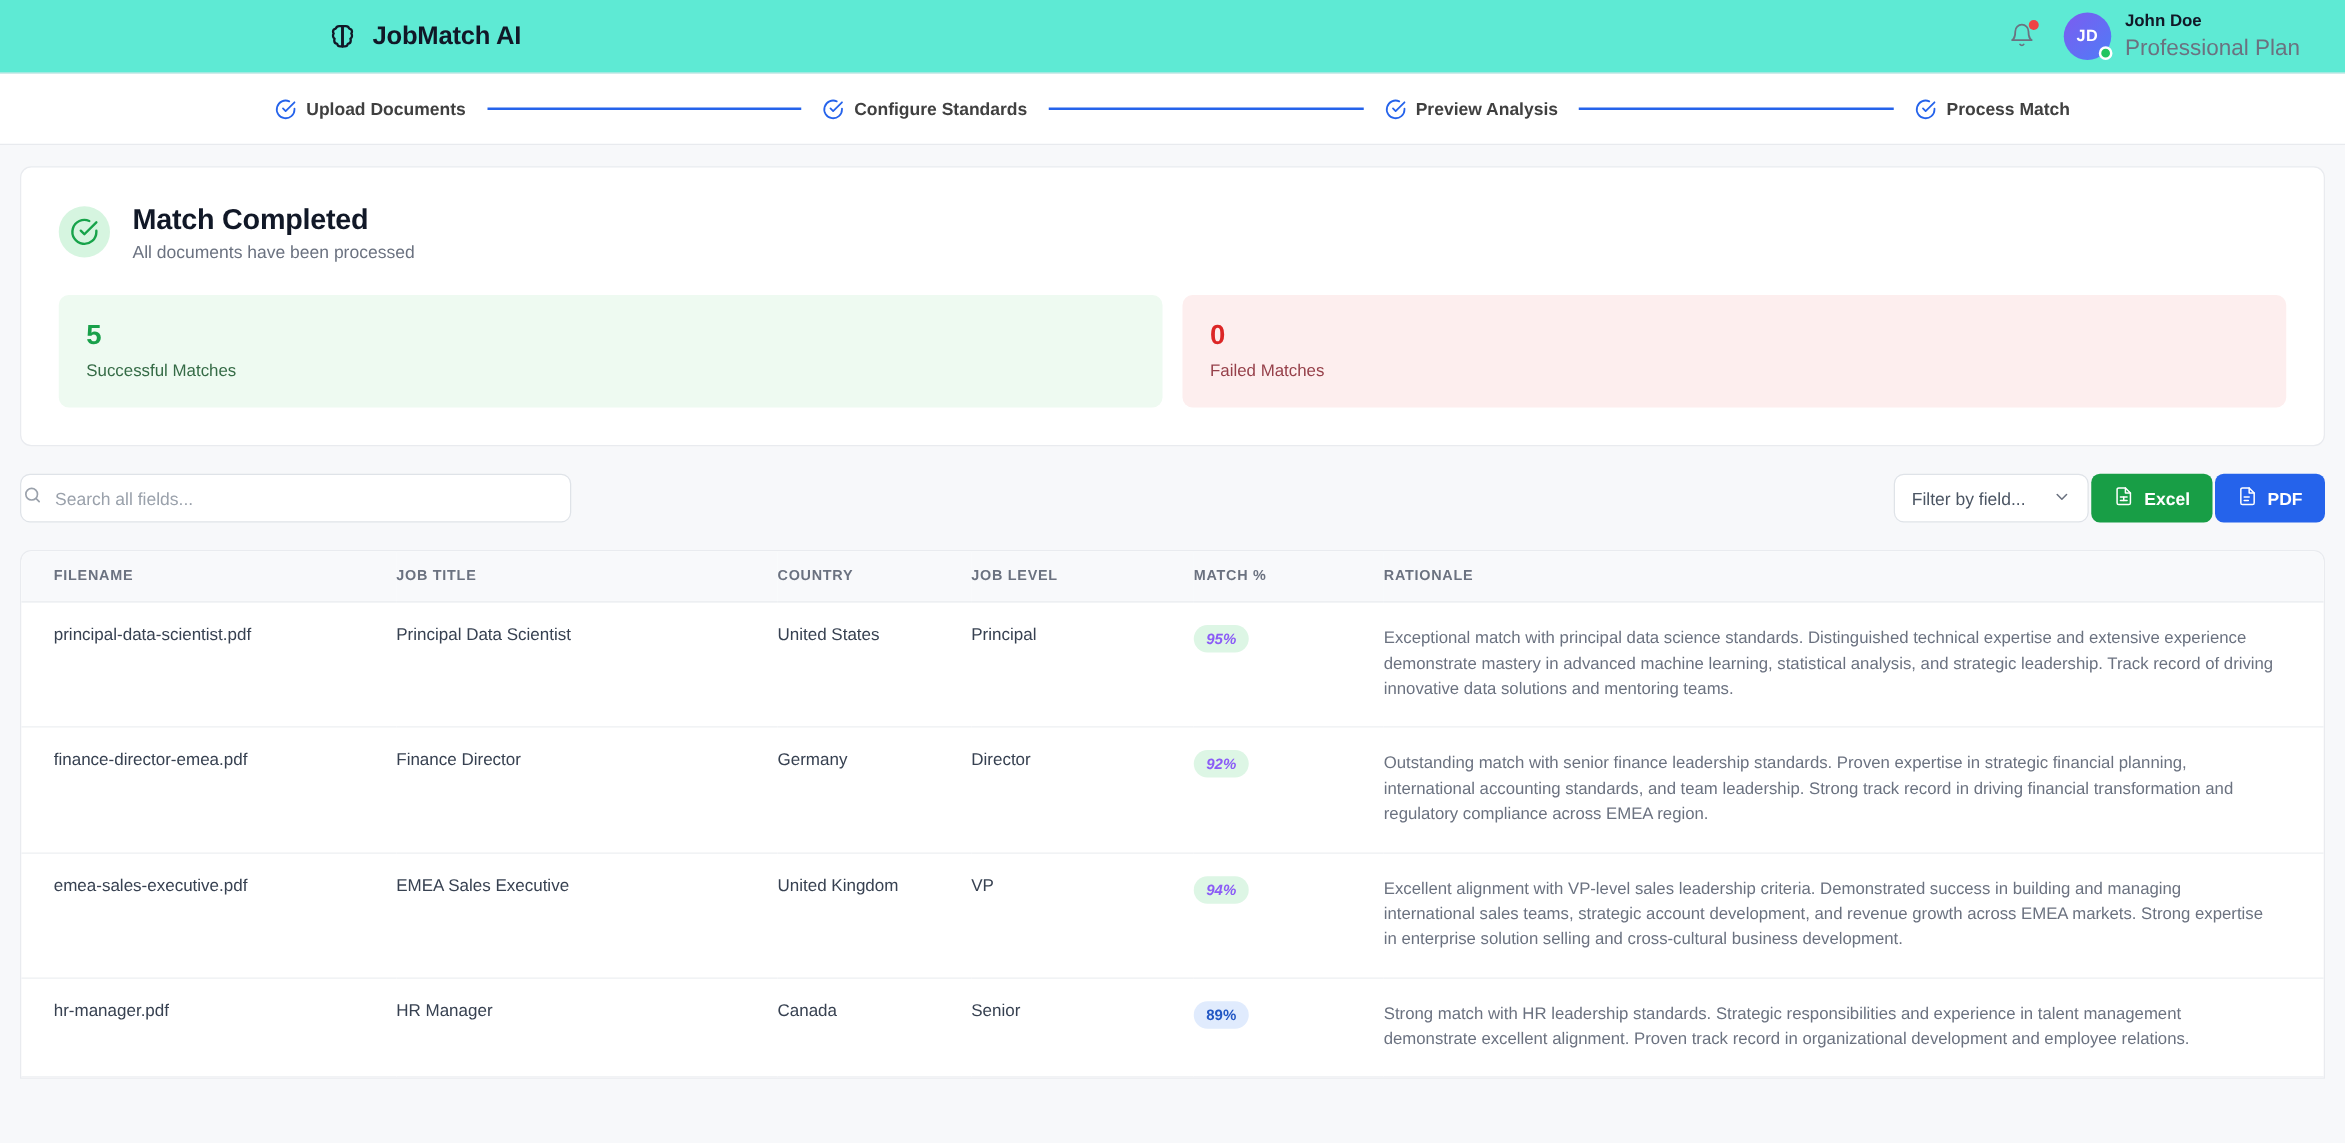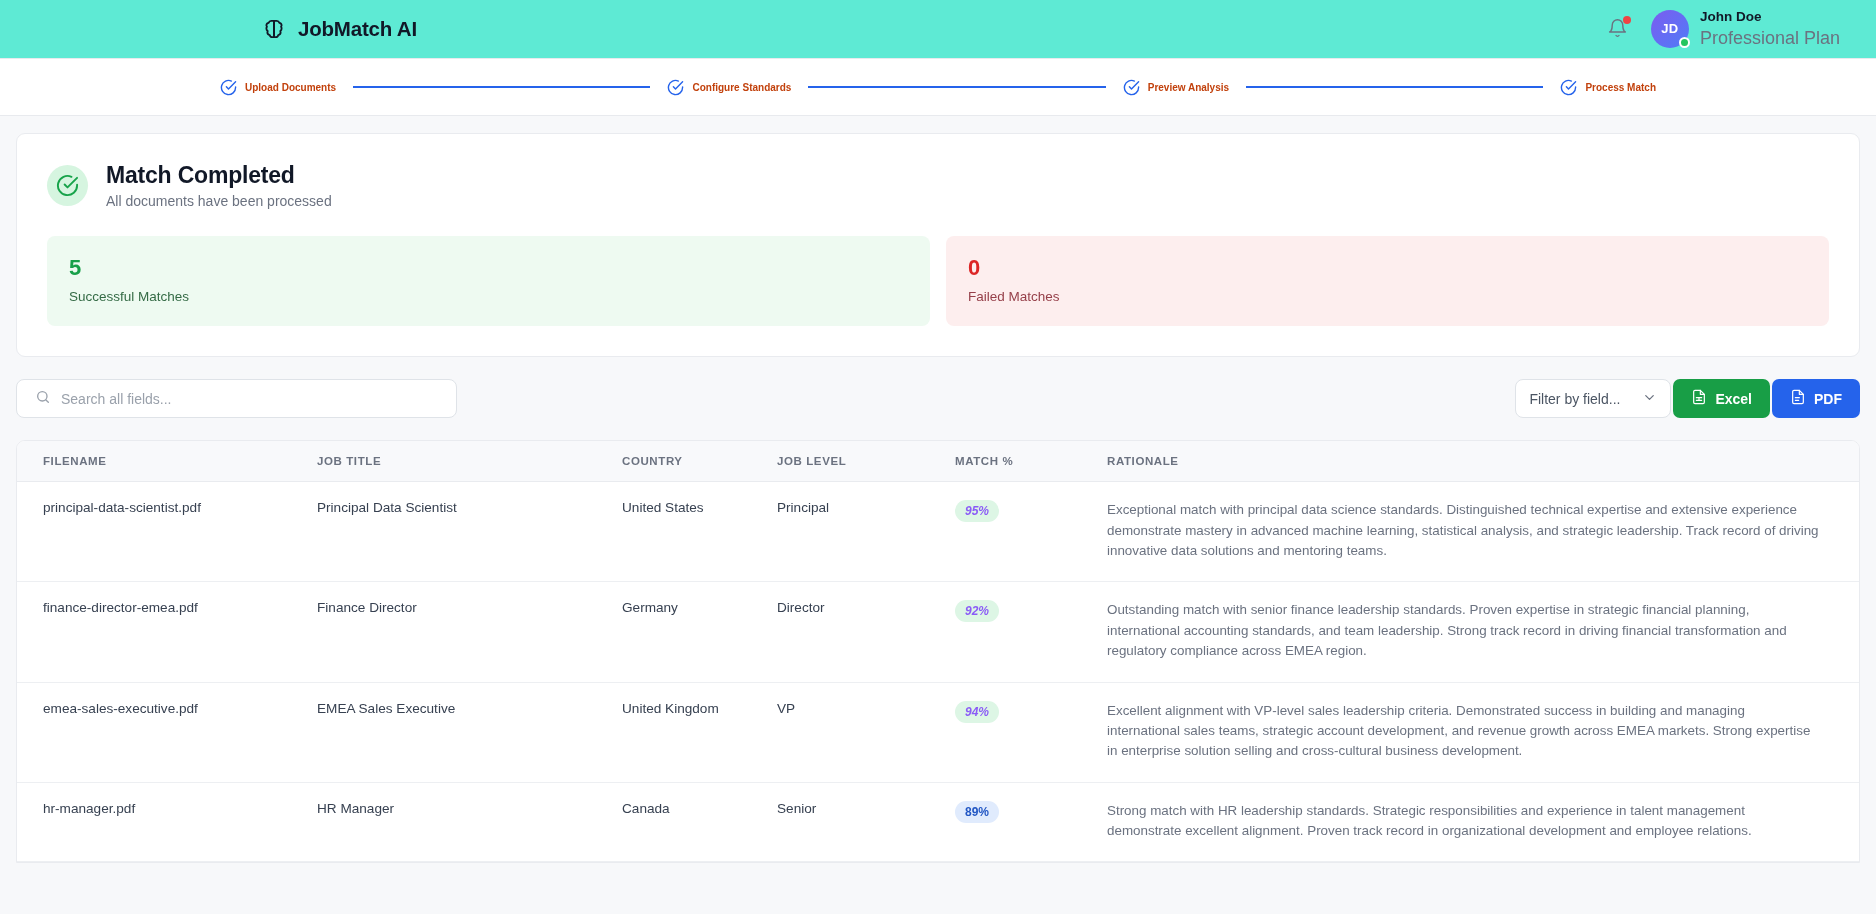--- a/index.html
+++ b/index.html
@@ -70,21 +70,21 @@
     height: 57px;
     background: #ffffff;
     border-bottom: 1px solid #e8eaee;
     display: flex;
     align-items: center;
     justify-content: center;
     padding: 0 220px;
   }
   .step { display: flex; align-items: center; gap: 8px; flex: 0 0 auto; }
   .step-icon { width: 17px; height: 17px; display:block; }
-  .step-label { font-size: 10px; font-weight: bold; color: #c2410c; white-space: nowrap; }
+  .step-label { font-size: 14px; font-weight: bold; color: #404040; white-space: nowrap; }
   .step-line { flex: 1 1 auto; height: 2px; background: #2563eb; margin: 0 17px; min-width: 40px; }
 
   
   .summary-card {
     margin: 17px 16px 0 16px;
     background: #ffffff;
     border: 1px solid #e9ebef;
     border-radius: 9px;
     padding: 28px 30px 30px 30px;
   }
@@ -120,21 +120,21 @@
     display: flex;
     align-items: center;
     justify-content: space-between;
   }
   .search-box {
     width: 441px; height: 39px;
     border: 1px solid #dfe3e8;
     border-radius: 8px;
     background: #fff;
     display: flex; align-items: center;
-    padding: 0 18px; gap: 10px;
+    padding: 0 1px; gap: 10px;
   }
   .search-box input {
     border: none; outline: none; background: transparent;
     font-size: 14px; color: #374151;
     font-family: "Liberation Sans", sans-serif;
     width: 100%;
   }
   .search-box input::placeholder { color: #9aa1ab; }
   .toolbar-right { display: flex; align-items: center; gap: 2px; padding-left: 34px; }
   .filter-select {

